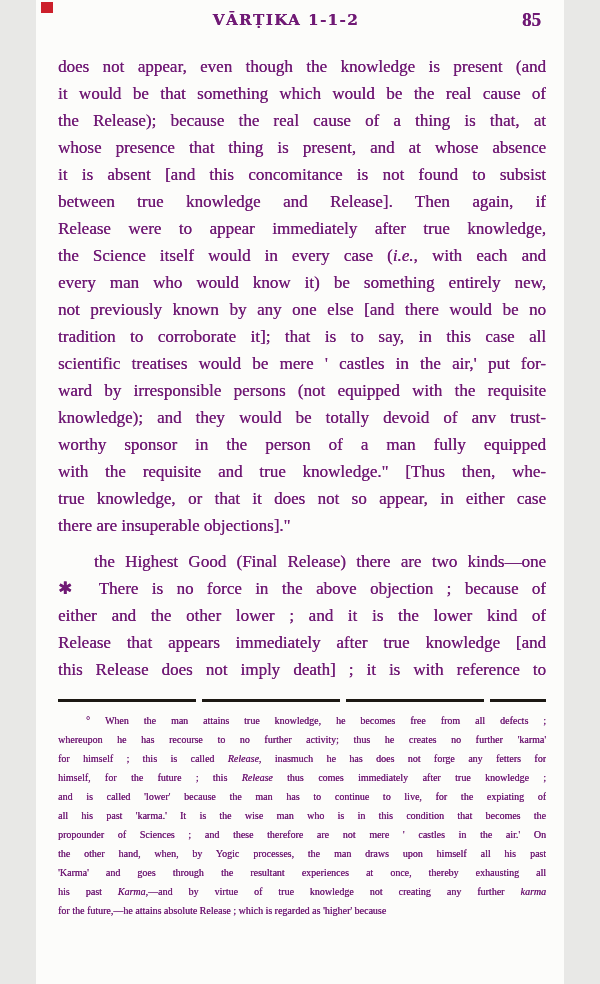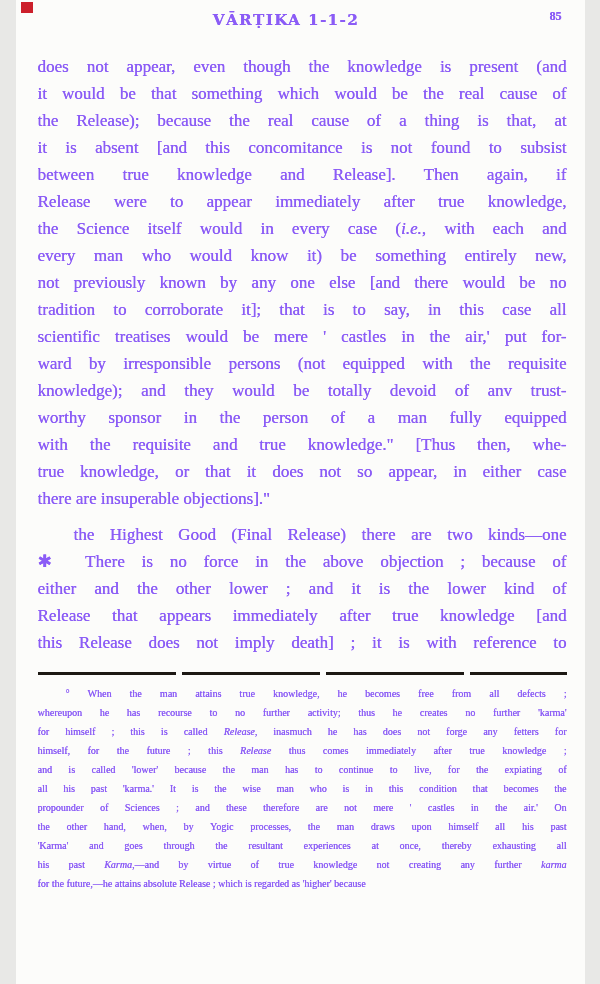--- a/index.html
+++ b/index.html
@@ -1,38 +1,38 @@
 <!DOCTYPE html>
 <html><head>
 <meta charset="utf-8">
 <style>
   html,body{margin:0;padding:0;background:#e8e8e6;}
   .page{
     position:relative;
-    width:569px;height:984px;
+    width:528px;height:984px;
     margin:0 auto;
     background:#fcfcfa;
-    color:#8b5cf6;
+    color:#701a75;
     font-family:"Liberation Serif","DejaVu Serif",serif;
     overflow:hidden;
     text-shadow:0.25px 0 0 currentColor;
   }
   .corner-marker{
     position:absolute;left:5px;top:2px;width:12px;height:11px;
   }
   .header{position:relative;height:24px;padding-top:11px;}
   .running-title{
     position:absolute;left:0;right:28px;top:11px;
     text-align:center;
     font-size:15px;font-weight:bold;letter-spacing:1.5px;
     font-family:"DejaVu Serif","Liberation Serif",serif;
   }
   .page-number{
     position:absolute;right:23px;top:9px;
-    font-size:12px;font-weight:bold;
+    font-size:19px;font-weight:bold;
   }
   .bodytext{margin:18px 18px 16px 22px;font-size:17px;line-height:27px;}
   .tline{
     text-align:justify;
     text-align-last:justify;
     height:27px;overflow:hidden;
     white-space:normal;
   }
   .ends .tline:last-child{text-align-last:left;}
   .para2{margin-top:9px;}
@@ -55,20 +55,21 @@
   <div class="header">
     <span class="running-title">VĀRṬIKA 1-1-2</span>
     <span class="page-number">85</span>
   </div>
 
   <div class="bodytext">
     <div class="para para1 ends">
         <div class="tline">does not appear, even though the knowledge is present (and</div>
         <div class="tline">it would be that something which would be the real cause of</div>
         <div class="tline">the Release); because the real cause of a thing is that, at</div>
+        <div class="tline">whose presence that thing is present, and at whose absence</div>
         <div class="tline">it is absent [and this concomitance is not found to subsist</div>
         <div class="tline">between true knowledge and Release]. Then again, if</div>
         <div class="tline">Release were to appear immediately after true knowledge,</div>
         <div class="tline">the Science itself would in every case (<i>i.e.</i>, with each and</div>
         <div class="tline">every man who would know it) be something entirely new,</div>
         <div class="tline">not previously known by any one else [and there would be no</div>
         <div class="tline">tradition to corroborate it]; that is to say, in this case all</div>
         <div class="tline">scientific treatises would be mere ' castles in the air,' put for-</div>
         <div class="tline">ward by irresponsible persons (not equipped with the requisite</div>
         <div class="tline">knowledge); and they would be totally devoid of anv trust-</div>

